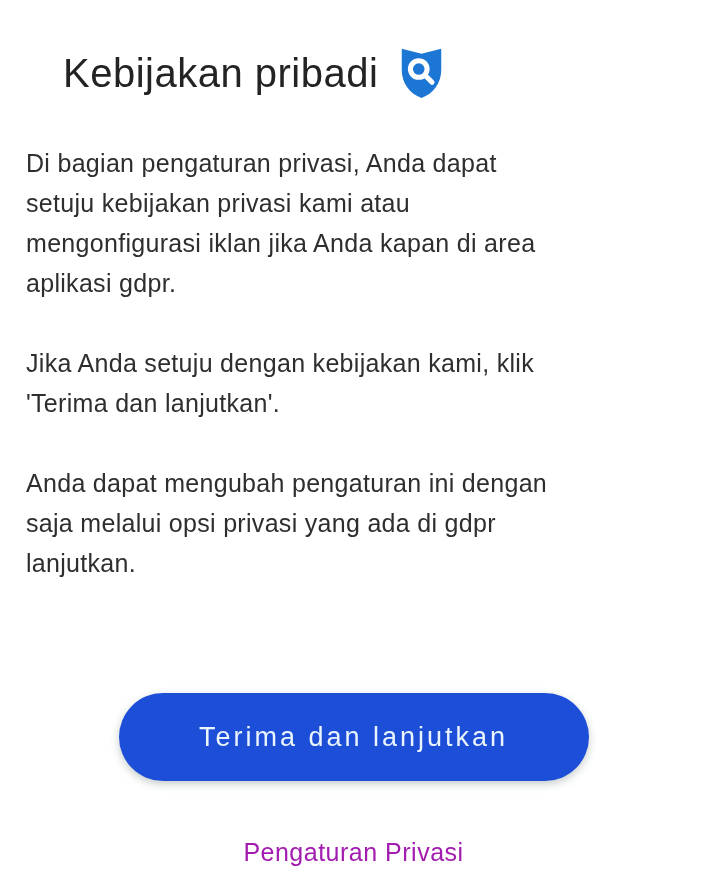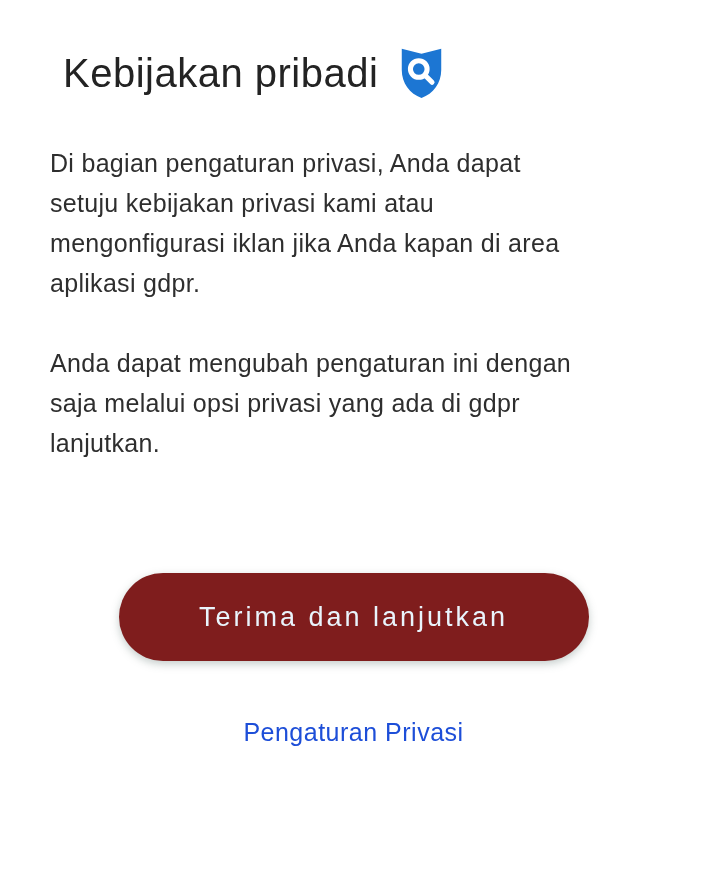--- a/index.html
+++ b/index.html
@@ -32,52 +32,52 @@
   }
   .shield-icon {
     display: inline-flex;
     width: 53px;
     height: 57px;
     flex: 0 0 auto;
     margin-top: 4px;
   }
   .shield-icon svg { width: 100%; height: 100%; }
   .content {
-    padding: 0 45px 0 50px;
+    padding: 0 45px 0 26px;
   }
   .para {
     margin: 40px 0 0 0;
     font-size: 25px;
     line-height: 40px;
     color: #2e2e2e;
     letter-spacing: 0.3px;
   }
   .line { display: block; }
   .accept-btn {
     display: block;
     margin: 110px auto 0 auto;
     width: 470px;
     height: 88px;
     border: none;
     border-radius: 44px;
-    background: #7f1d1d;
+    background: #1d4ed8;
     color: #e9f4fc;
     font-family: "Liberation Sans", sans-serif;
     font-size: 27px;
     letter-spacing: 3px;
     cursor: pointer;
     box-shadow: 0 3px 8px rgba(100, 120, 115, 0.38);
   }
   .settings-link {
     display: block;
     margin-top: 57px;
     text-align: center;
     font-size: 25px;
     letter-spacing: 0.5px;
-    color: #1d4ed8;
+    color: #a21caf;
     text-decoration: none;
     cursor: pointer;
   }
 </style>
 </head>
 <body>
 
 <div class="screen">
 
   <div class="header">
@@ -94,20 +94,22 @@
   <div class="content">
 
     <p class="para">
       <span class="line">Di bagian pengaturan privasi, Anda dapat</span>
       <span class="line">setuju kebijakan privasi kami atau</span>
       <span class="line">mengonfigurasi iklan jika Anda kapan di area</span>
       <span class="line">aplikasi gdpr.</span>
     </p>
 
     <p class="para">
+      <span class="line">Jika Anda setuju dengan kebijakan kami, klik</span>
+      <span class="line">'Terima dan lanjutkan'.</span>
     </p>
 
     <p class="para">
       <span class="line">Anda dapat mengubah pengaturan ini dengan</span>
       <span class="line">saja melalui opsi privasi yang ada di gdpr</span>
       <span class="line">lanjutkan.</span>
     </p>
 
   </div>
 

